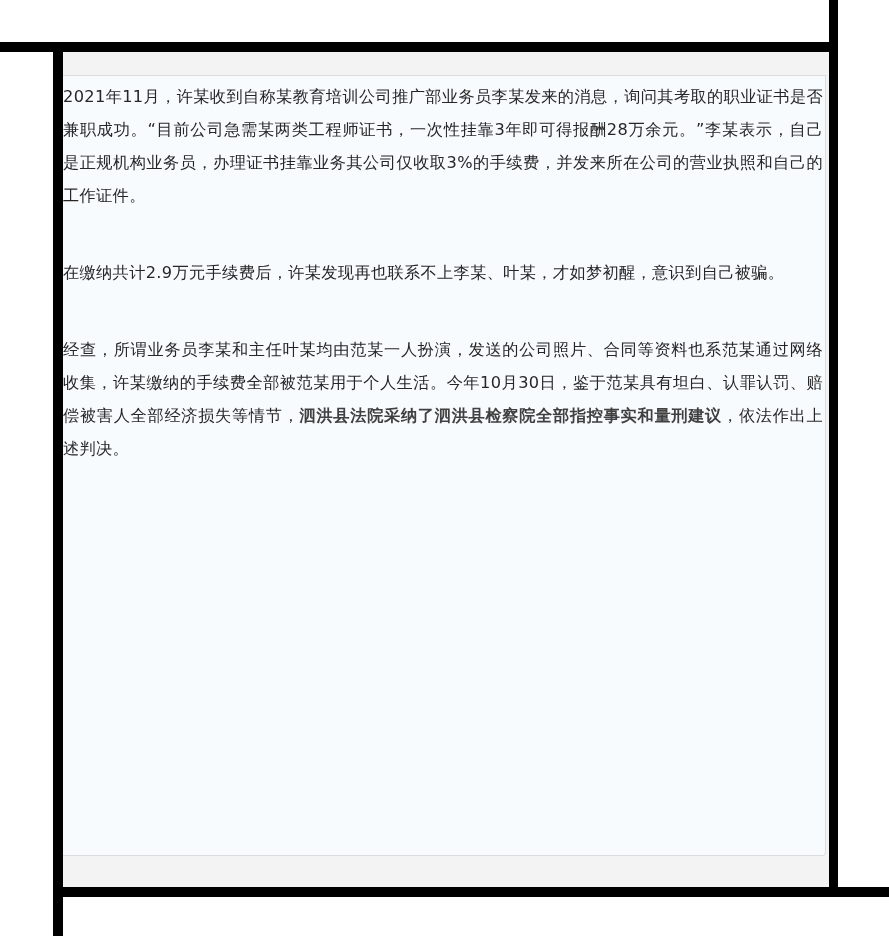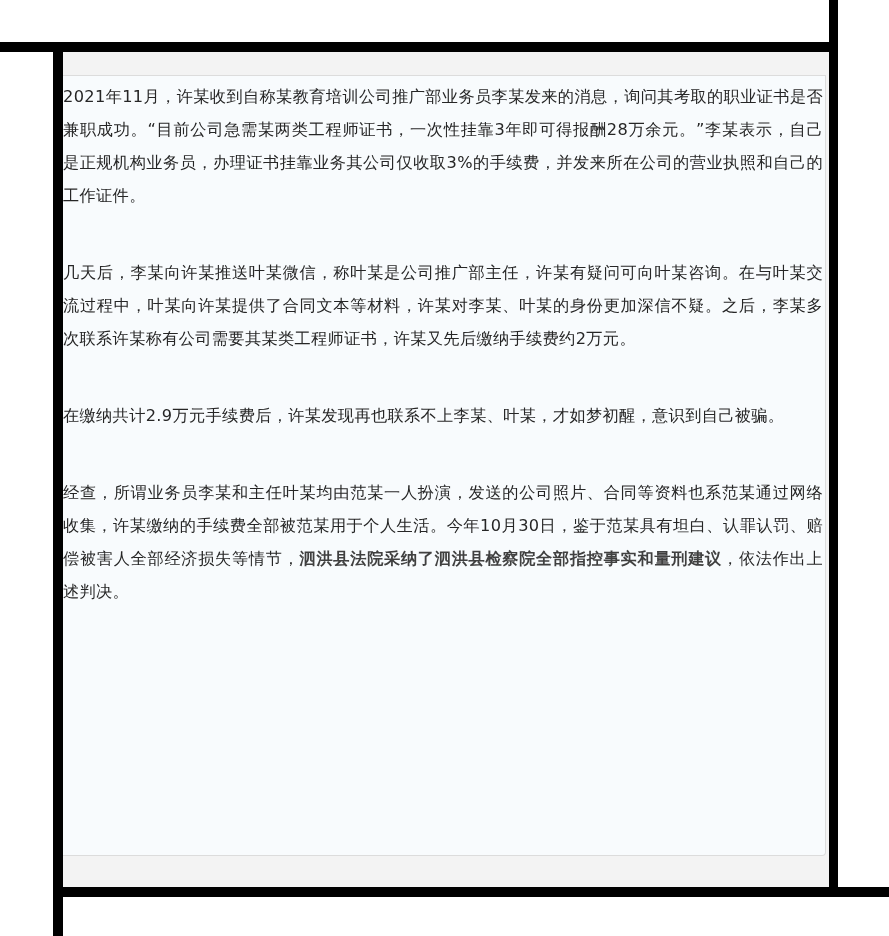--- a/index.html
+++ b/index.html
@@ -63,17 +63,16 @@
 <body>
 
 <div class="bar" id="bar-top"></div>
 <div class="bar" id="bar-left"></div>
 <div class="bar" id="bar-right"></div>
 <div class="bar" id="bar-bottom"></div>
 
 <div class="panel">
   <div class="article">
     <p class="para">2021年11月，许某收到自称某教育培训公司推广部业务员李某发来的消息，询问其考取的职业证书是否兼职成功。“目前公司急需某两类工程师证书，一次性挂靠3年即可得报酬28万余元。”李某表示，自己是正规机构业务员，办理证书挂靠业务其公司仅收取3%的手续费，并发来所在公司的营业执照和自己的工作证件。</p>
-    <p class="para">几天后，李某向许某推送叶某微信，称叶某是公司推广部主任，许某有疑问可向叶某咨询。在与叶某交流过程中，叶某向许某提供了合同文本等材料，许某对李某、叶某的身份更加深信不疑。之后，李某多次联系许某称有公司需要其某类工程师证书，许某又先后缴纳手续费约2万元。</p>
     <p class="para">在缴纳共计2.9万元手续费后，许某发现再也联系不上李某、叶某，才如梦初醒，意识到自己被骗。</p>
     <p class="para"><span>经查，所谓业务员李某和主任叶某均由范某一人扮演，发送的公司照片、合同等资料也系范某通过网络收集，许某缴纳的手续费全部被范某用于个人生活。今年10月30日，鉴于范某具有坦白、认罪认罚、赔偿被害人全部经济损失等情节，</span><span class="strong">泗洪县法院采纳了泗洪县检察院全部指控事实和量刑建议</span><span>，依法作出上述判决。</span></p>
   </div>
 </div>
 
 </body></html>

